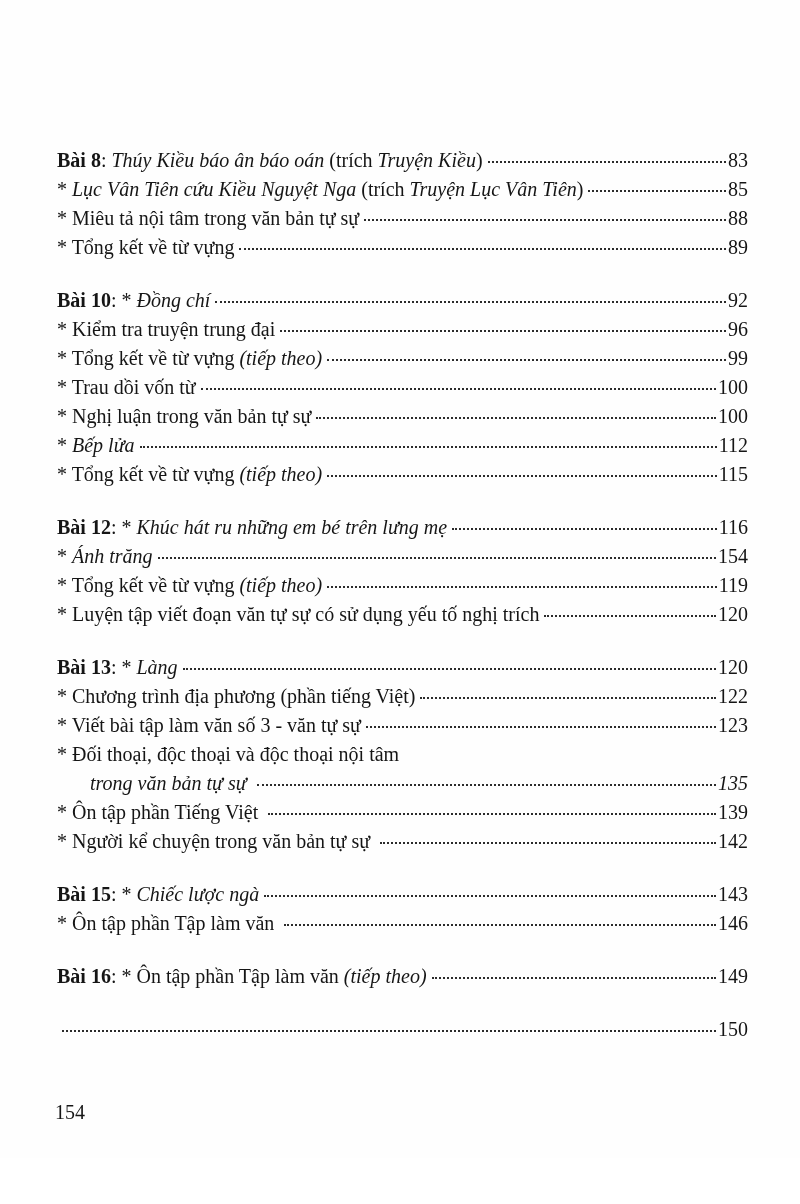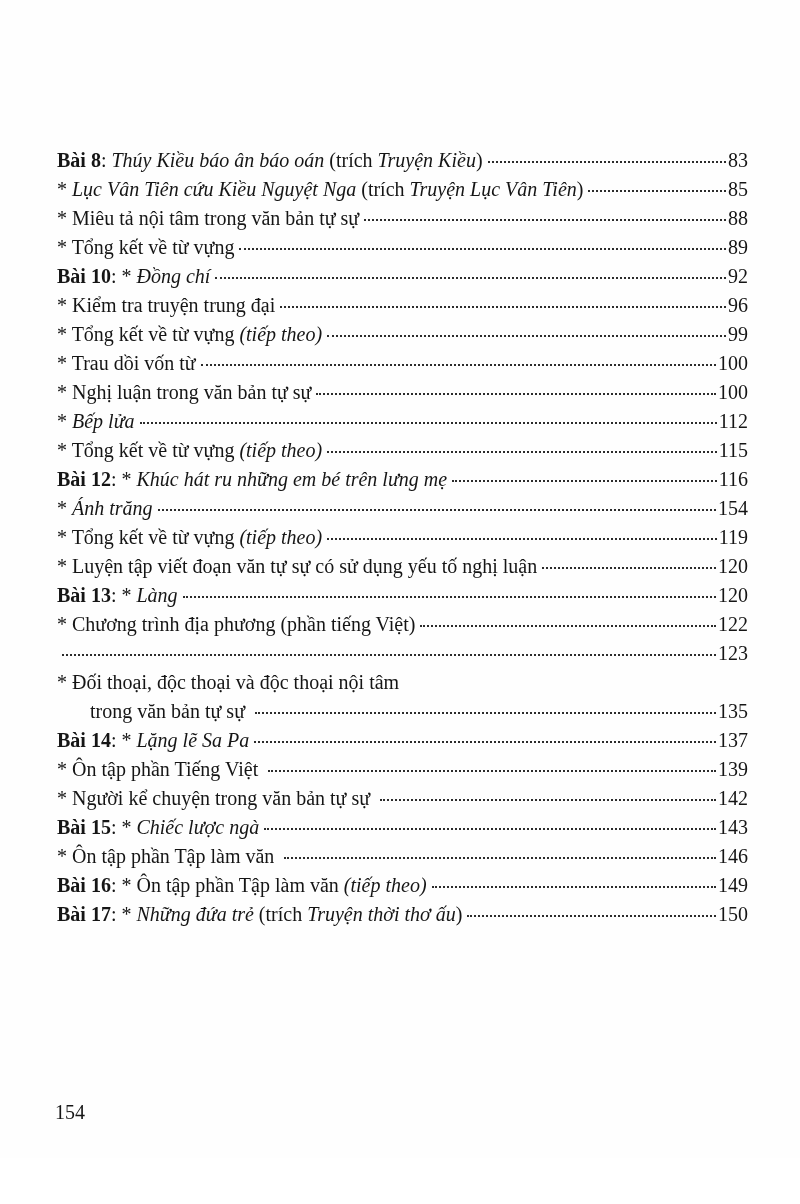--- a/index.html
+++ b/index.html
@@ -18,23 +18,23 @@
     right: 52px;
     top: 146px;
   }
   .toc-row {
     display: flex;
     align-items: baseline;
     font-size: 20px;
     line-height: 29px;
     white-space: nowrap;
   }
-  .toc-row.group-start { margin-top: 0; }
+  .toc-row.group-start { margin-top: 24px; }
   .toc-row.group-start:first-child { margin-top: 0; }
-  .toc-row.indent { padding-left: 33px; }
+  .toc-row.indent { padding-left: 33px; font-style: italic; }
   .toc-text { white-space: pre-wrap; }
   .leader {
     flex: 1;
     min-width: 10px;
     margin-left: 5px;
     margin-right: 2px;
     border-bottom: 2px dotted #2b2b2b;
     transform: translateY(-4px);
   }
   .toc-page { text-align: right; }
@@ -116,50 +116,46 @@
         <span class="toc-text"><span class="seg-normal">* </span><span class="seg-italic">Ánh trăng</span></span>
         <span class="leader"></span>
         <span class="toc-page">154</span>
       </div>
       <div class="toc-row">
         <span class="toc-text"><span class="seg-normal">* Tổng kết về từ vựng </span><span class="seg-italic">(tiếp theo)</span></span>
         <span class="leader"></span>
         <span class="toc-page">119</span>
       </div>
       <div class="toc-row">
-        <span class="toc-text"><span class="seg-normal">* Luyện tập viết đoạn văn tự sự có sử dụng yếu tố nghị luận</span></span>
+        <span class="toc-text"><span class="seg-normal">* Luyện tập viết đoạn văn tự sự có sử dụng yếu tố nghị trích</span></span>
         <span class="leader"></span>
         <span class="toc-page">120</span>
       </div>
       <div class="toc-row group-start">
         <span class="toc-text"><span class="seg-bold">Bài 13</span><span class="seg-normal">: * </span><span class="seg-italic">Làng</span></span>
         <span class="leader"></span>
         <span class="toc-page">120</span>
       </div>
       <div class="toc-row">
         <span class="toc-text"><span class="seg-normal">* Chương trình địa phương (phần tiếng Việt)</span></span>
         <span class="leader"></span>
         <span class="toc-page">122</span>
       </div>
       <div class="toc-row">
+        <span class="toc-text"><span class="seg-normal">* Viết bài tập làm văn số 3 - văn tự sự</span></span>
         <span class="leader"></span>
         <span class="toc-page">123</span>
       </div>
       <div class="toc-row">
         <span class="toc-text"><span class="seg-normal">* Đối thoại, độc thoại và độc thoại nội tâm</span></span>
       </div>
       <div class="toc-row indent">
         <span class="toc-text"><span class="seg-normal">trong văn bản tự sự </span></span>
         <span class="leader"></span>
         <span class="toc-page">135</span>
-      </div>
-      <div class="toc-row group-start">
-        <span class="toc-text"><span class="seg-bold">Bài 14</span><span class="seg-normal">: * </span><span class="seg-italic">Lặng lẽ Sa Pa</span></span>
-        <span class="leader"></span>
-        <span class="toc-page">137</span>
       </div>
       <div class="toc-row">
         <span class="toc-text"><span class="seg-normal">* Ôn tập phần Tiếng Việt </span></span>
         <span class="leader"></span>
         <span class="toc-page">139</span>
       </div>
       <div class="toc-row">
         <span class="toc-text"><span class="seg-normal">* Người kể chuyện trong văn bản tự sự </span></span>
         <span class="leader"></span>
         <span class="toc-page">142</span>
@@ -173,19 +169,18 @@
         <span class="toc-text"><span class="seg-normal">* Ôn tập phần Tập làm văn </span></span>
         <span class="leader"></span>
         <span class="toc-page">146</span>
       </div>
       <div class="toc-row group-start">
         <span class="toc-text"><span class="seg-bold">Bài 16</span><span class="seg-normal">: * Ôn tập phần Tập làm văn </span><span class="seg-italic">(tiếp theo)</span></span>
         <span class="leader"></span>
         <span class="toc-page">149</span>
       </div>
       <div class="toc-row group-start">
-        <span class="toc-text"><span class="seg-bold">Bài 17</span><span class="seg-normal">: * </span><span class="seg-italic">Những đứa trẻ</span><span class="seg-normal"> (trích </span><span class="seg-italic">Truyện thời thơ ấu</span><span class="seg-normal">)</span></span>
         <span class="leader"></span>
         <span class="toc-page">150</span>
       </div>
     </div>
   <div class="footer-page">154</div>
 </div>
 
 </body></html>

